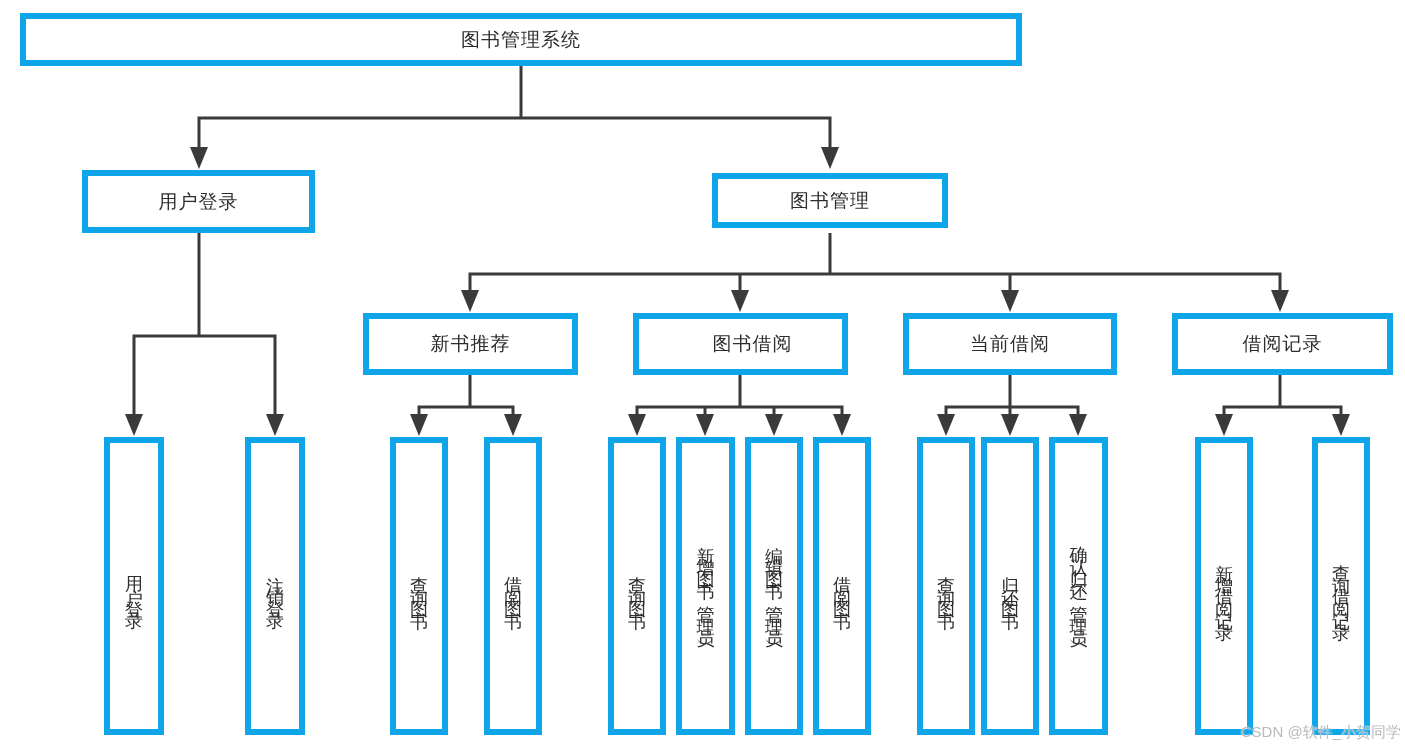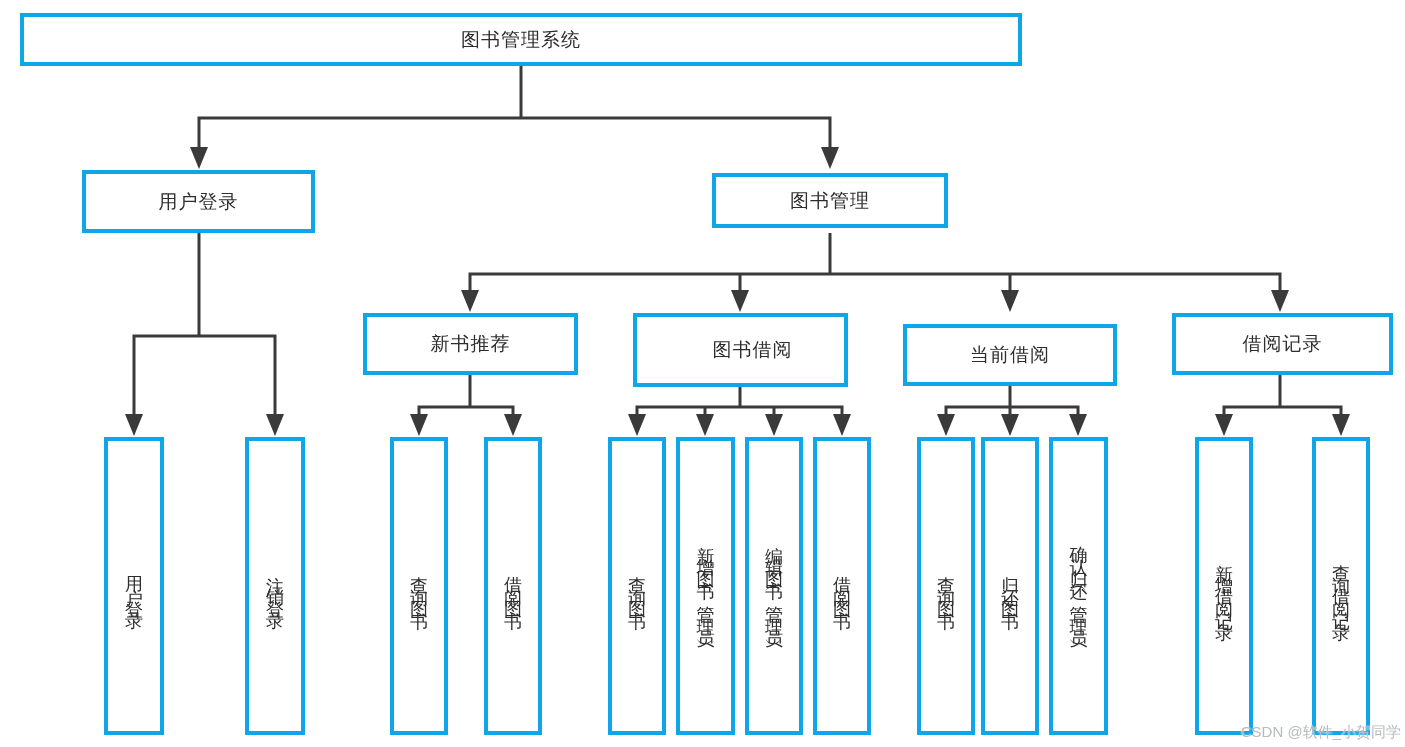--- a/index.html
+++ b/index.html
@@ -21,21 +21,21 @@
     top: 0;
     width: 1405px;
     height: 747px;
     z-index: 0;
     pointer-events: none;
   }
   .node {
     position: absolute;
     box-sizing: border-box;
     background: #ffffff;
-    border: 4px solid #0ea5e9;
+    border: 6px solid #0ea5e9;
     display: flex;
     align-items: center;
     justify-content: center;
     color: #2d2d2d;
     z-index: 1;
   }
   .node .h-label {
     font-size: 19px;
     letter-spacing: 1px;
     white-space: nowrap;
@@ -123,24 +123,24 @@
   <div class="node" style="left:82px; top:170px; width:233px; height:63px;">
     <span class="h-label">用户登录</span>
   </div>
   <div class="node" style="left:712px; top:173px; width:236px; height:55px;">
     <span class="h-label">图书管理</span>
   </div>
 
   <div class="node" style="left:363px; top:313px; width:215px; height:62px;">
     <span class="h-label">新书推荐</span>
   </div>
-  <div class="node" style="left:633px; top:313px; width:215px; height:74px;padding-left:24px;">
+  <div class="node" style="left:633px; top:313px; width:215px; height:62px;padding-left:24px;">
     <span class="h-label">图书借阅</span>
   </div>
-  <div class="node" style="left:903px; top:324px; width:214px; height:62px;">
+  <div class="node" style="left:903px; top:313px; width:214px; height:62px;">
     <span class="h-label">当前借阅</span>
   </div>
   <div class="node" style="left:1172px; top:313px; width:221px; height:62px;">
     <span class="h-label">借阅记录</span>
   </div>
 
   <div class="node" style="left:104px; top:437px; width:60px; height:298px;">
     <span class="v-label">用户登录</span>
   </div>
   <div class="node" style="left:245px; top:437px; width:60px; height:298px;">

